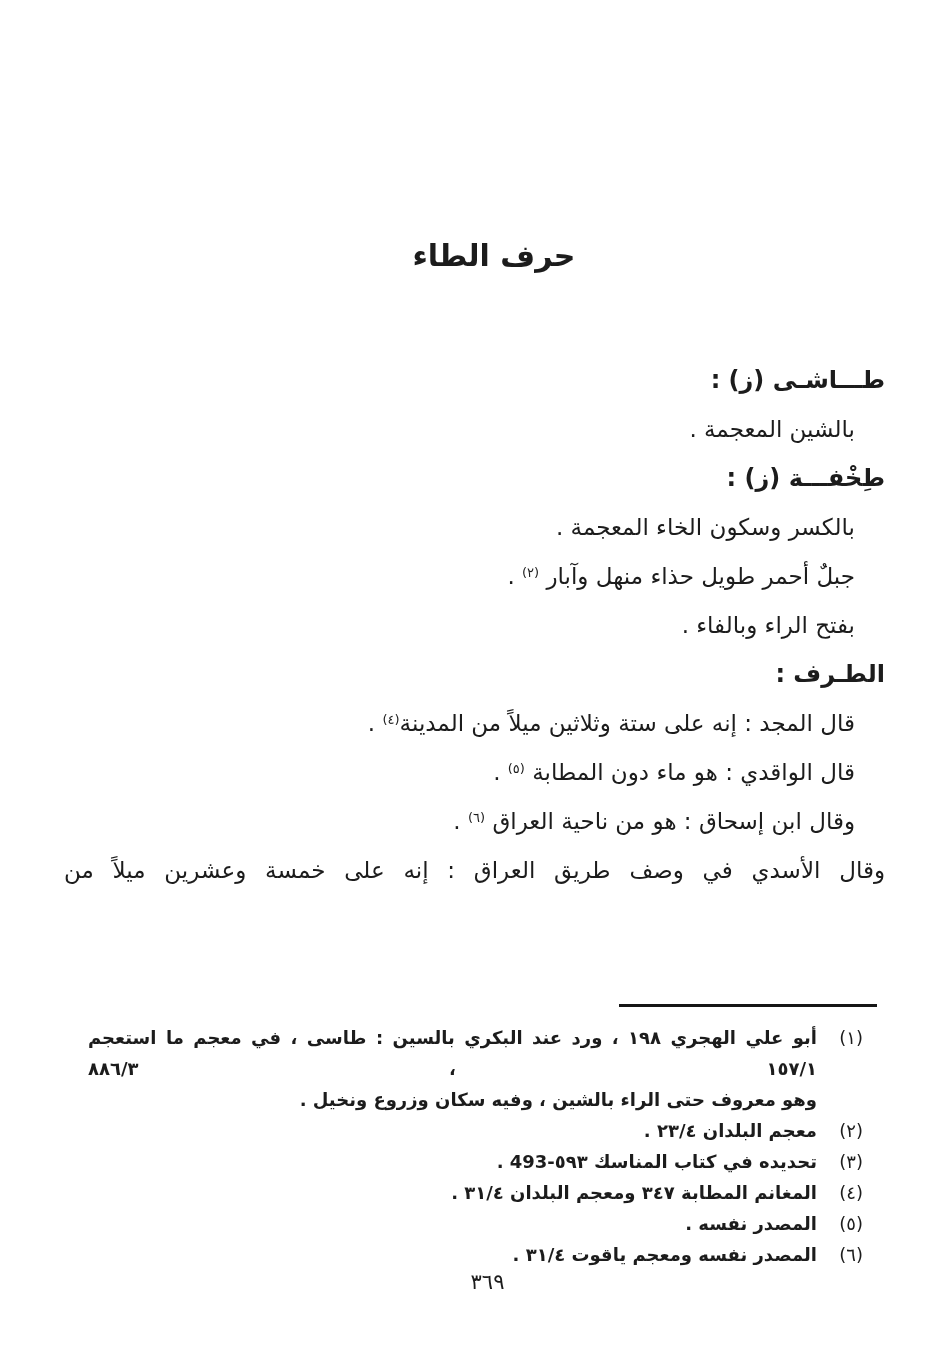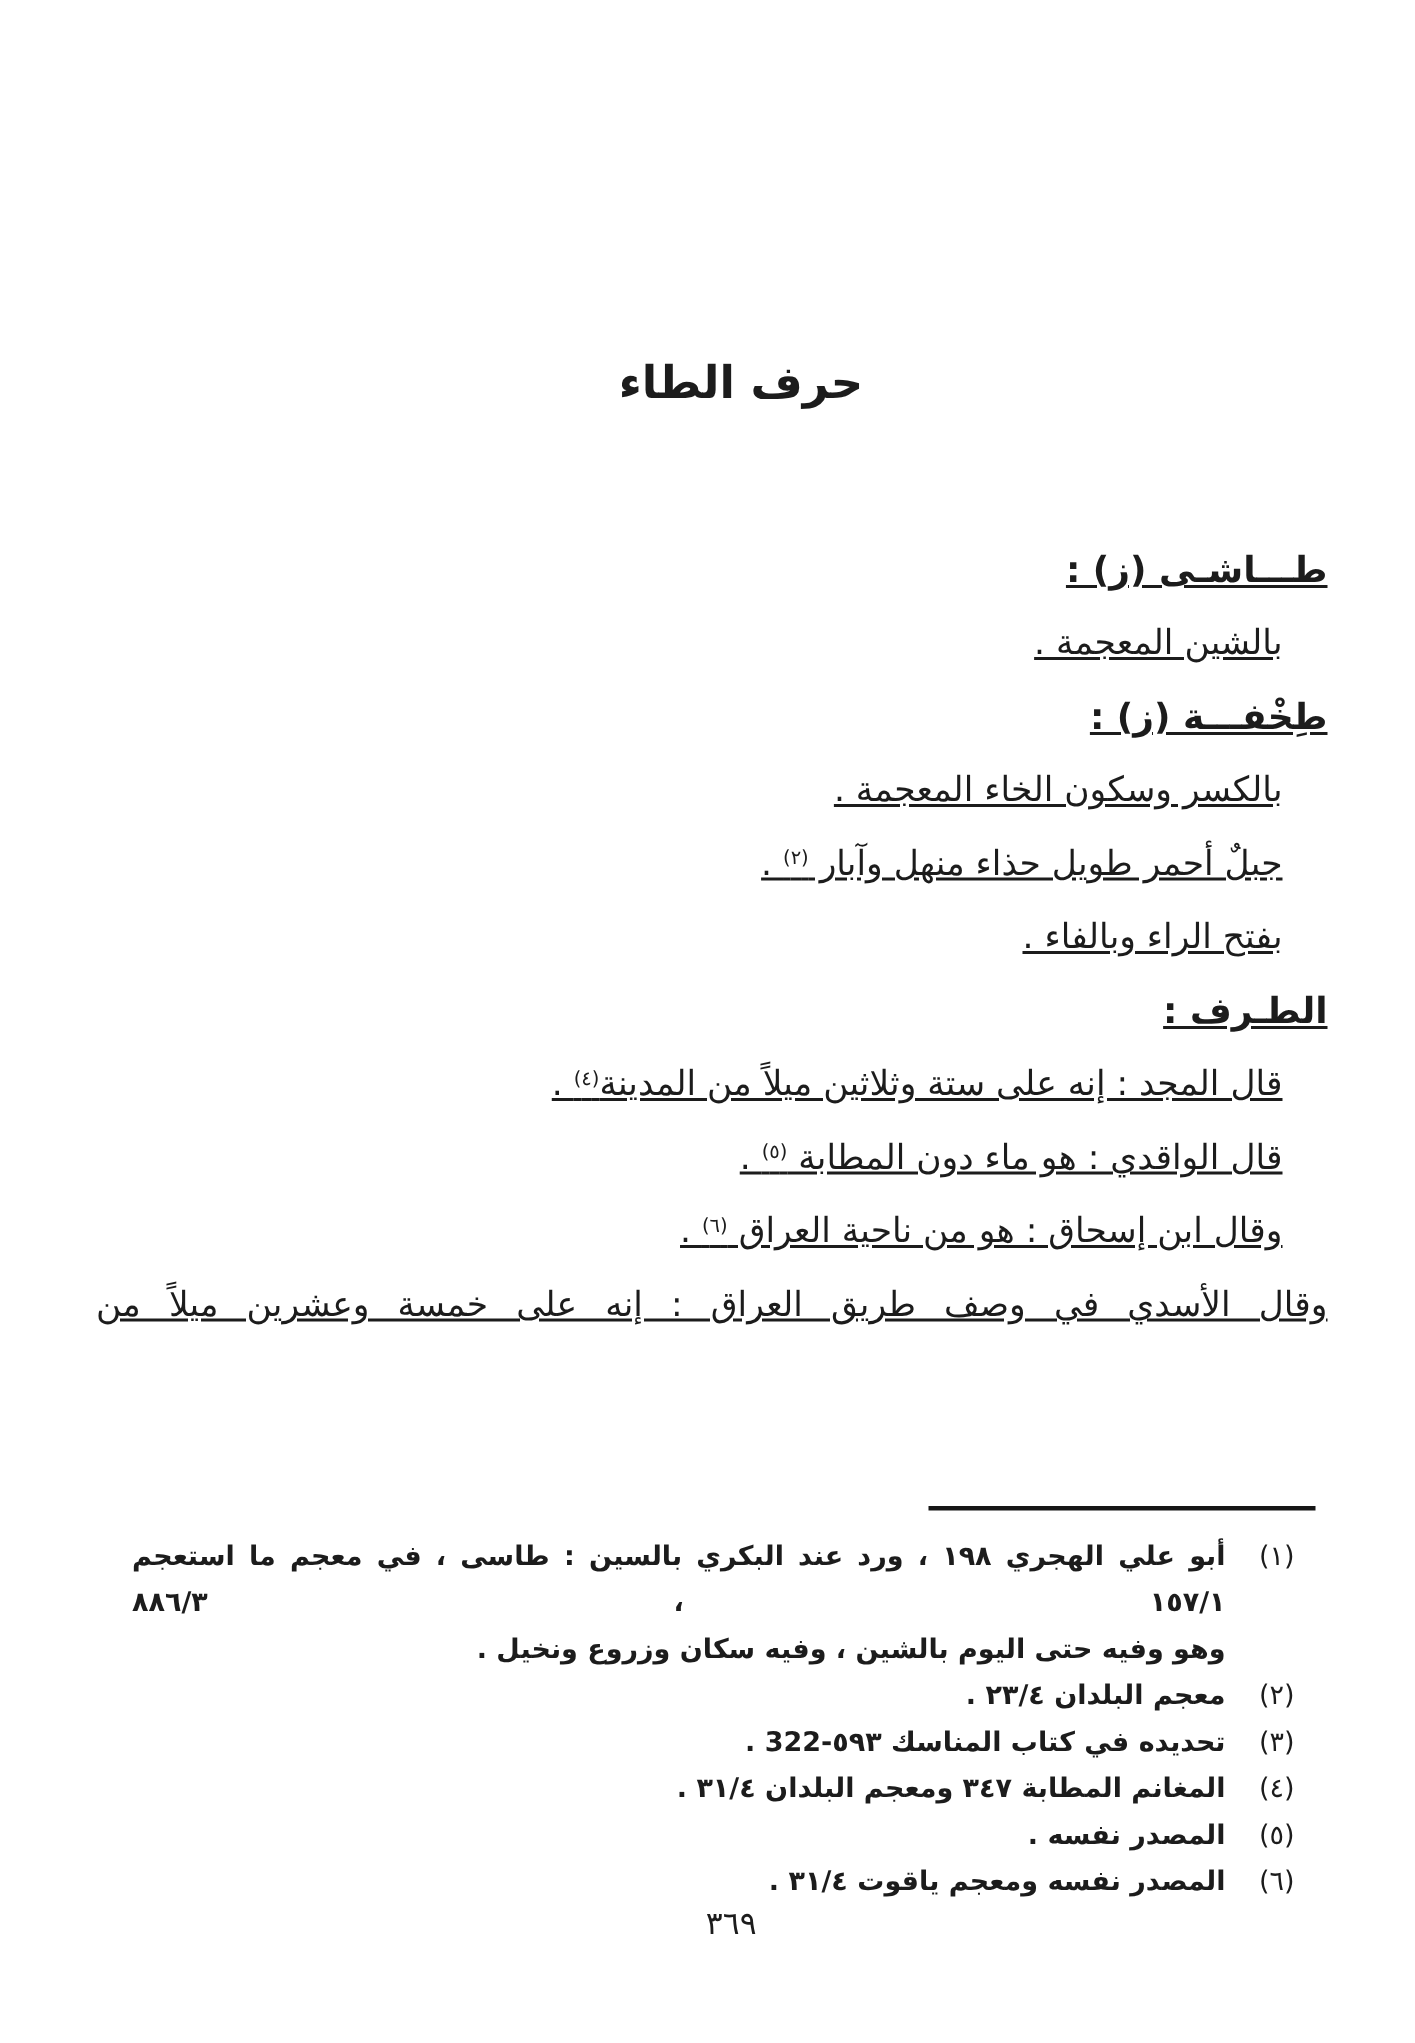--- a/index.html
+++ b/index.html
@@ -27,21 +27,20 @@
   .content {
     position: absolute;
     top: 356px; right: 58px; left: 64px;
   }
   .line {
     margin: 0;
     line-height: 49px;
     font-size: 23px;
     text-align: right;
     white-space: nowrap;
-    text-decoration: underline;
   }
   .term {
     font-weight: bold;
     font-size: 24px;
   }
   .indent { padding-right: 30px; }
   .justify {
     white-space: normal;
     text-align: justify;
     text-align-last: justify;
@@ -104,32 +103,32 @@
   </div>
 
   <div class="separator"></div>
 
   <div class="footnotes">
 
     <div class="fn-row">
       <span class="fn-num">(١)</span>
       <div class="fn-text">
         <div class="fn-stretch">أبو علي الهجري ١٩٨ ، ورد عند البكري بالسين : طاسى ، في معجم ما استعجم ١٥٧/١ ، ٨٨٦/٣</div>
-        <div>وهو وفيه حتى اليوم بالشين ، وفيه سكان وزروع ونخيل .</div>
+        <div>وهو معروف حتى الراء بالشين ، وفيه سكان وزروع ونخيل .</div>
       </div>
     </div>
 
     <div class="fn-row">
       <span class="fn-num">(٢)</span>
       <div class="fn-text">معجم البلدان ٢٣/٤ .</div>
     </div>
 
     <div class="fn-row">
       <span class="fn-num">(٣)</span>
-      <div class="fn-text">تحديده في كتاب المناسك ٥٩٣-322 .</div>
+      <div class="fn-text">تحديده في كتاب المناسك ٥٩٣-493 .</div>
     </div>
 
     <div class="fn-row">
       <span class="fn-num">(٤)</span>
       <div class="fn-text">المغانم المطابة ٣٤٧ ومعجم البلدان ٣١/٤ .</div>
     </div>
 
     <div class="fn-row">
       <span class="fn-num">(٥)</span>
       <div class="fn-text">المصدر نفسه .</div>

